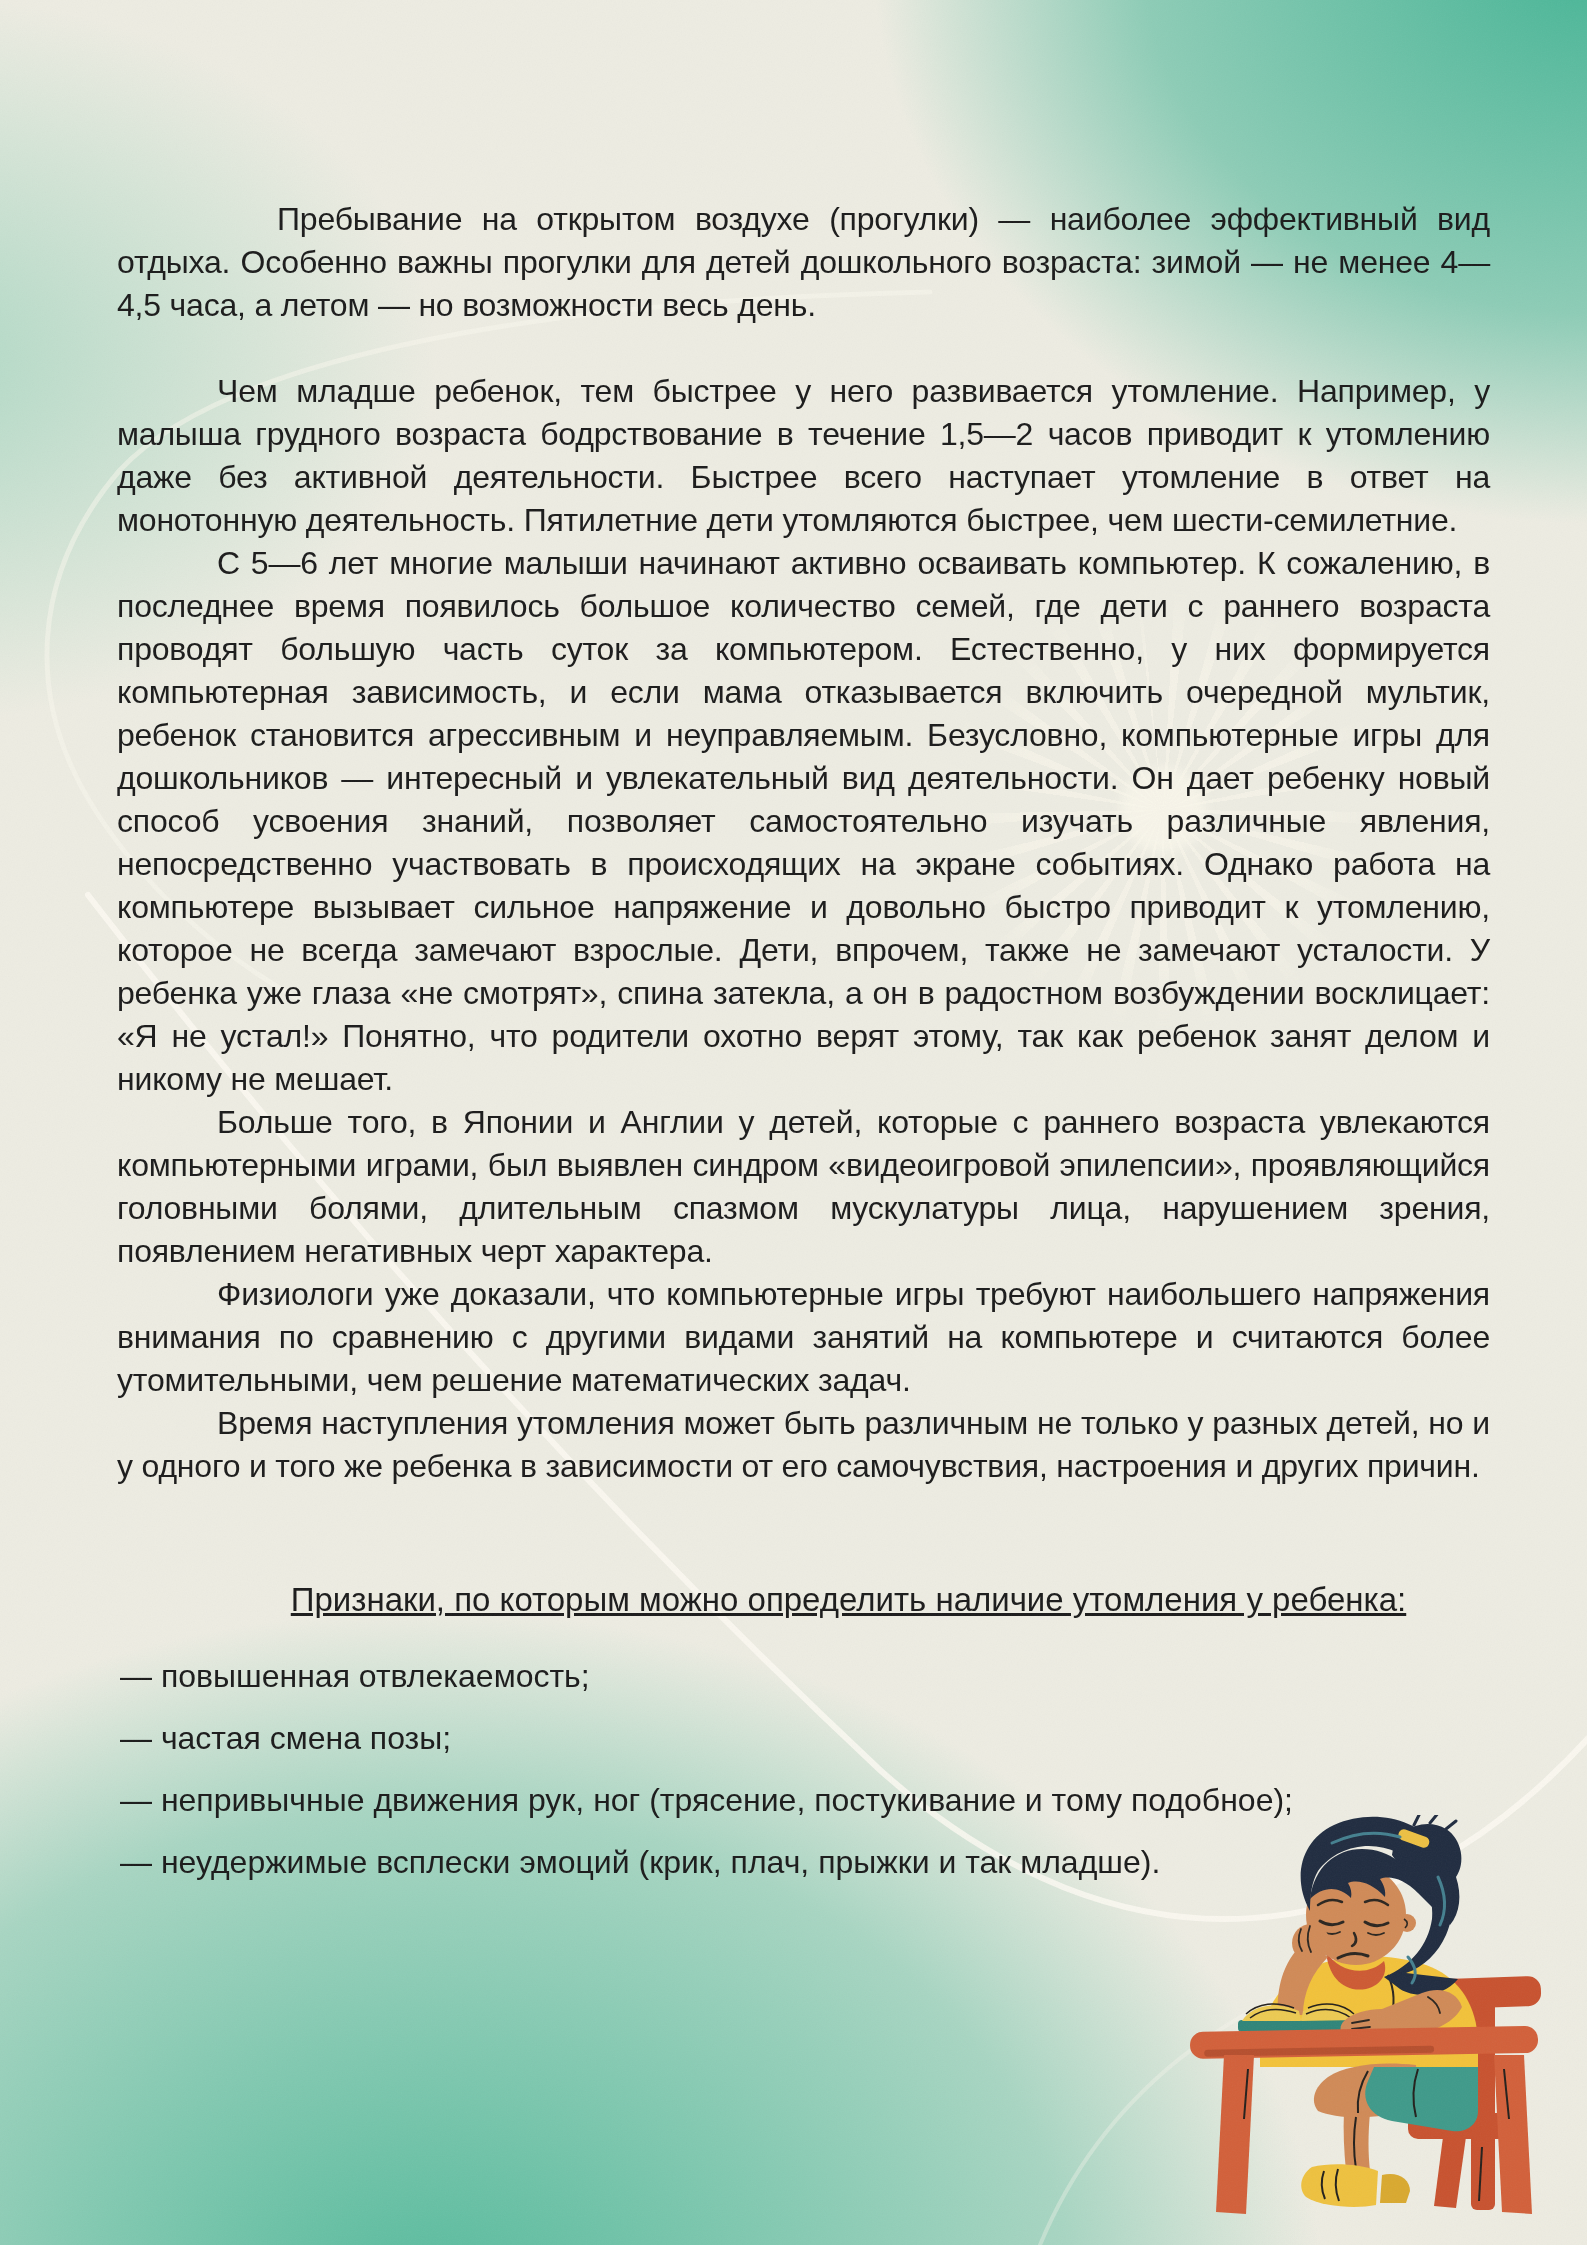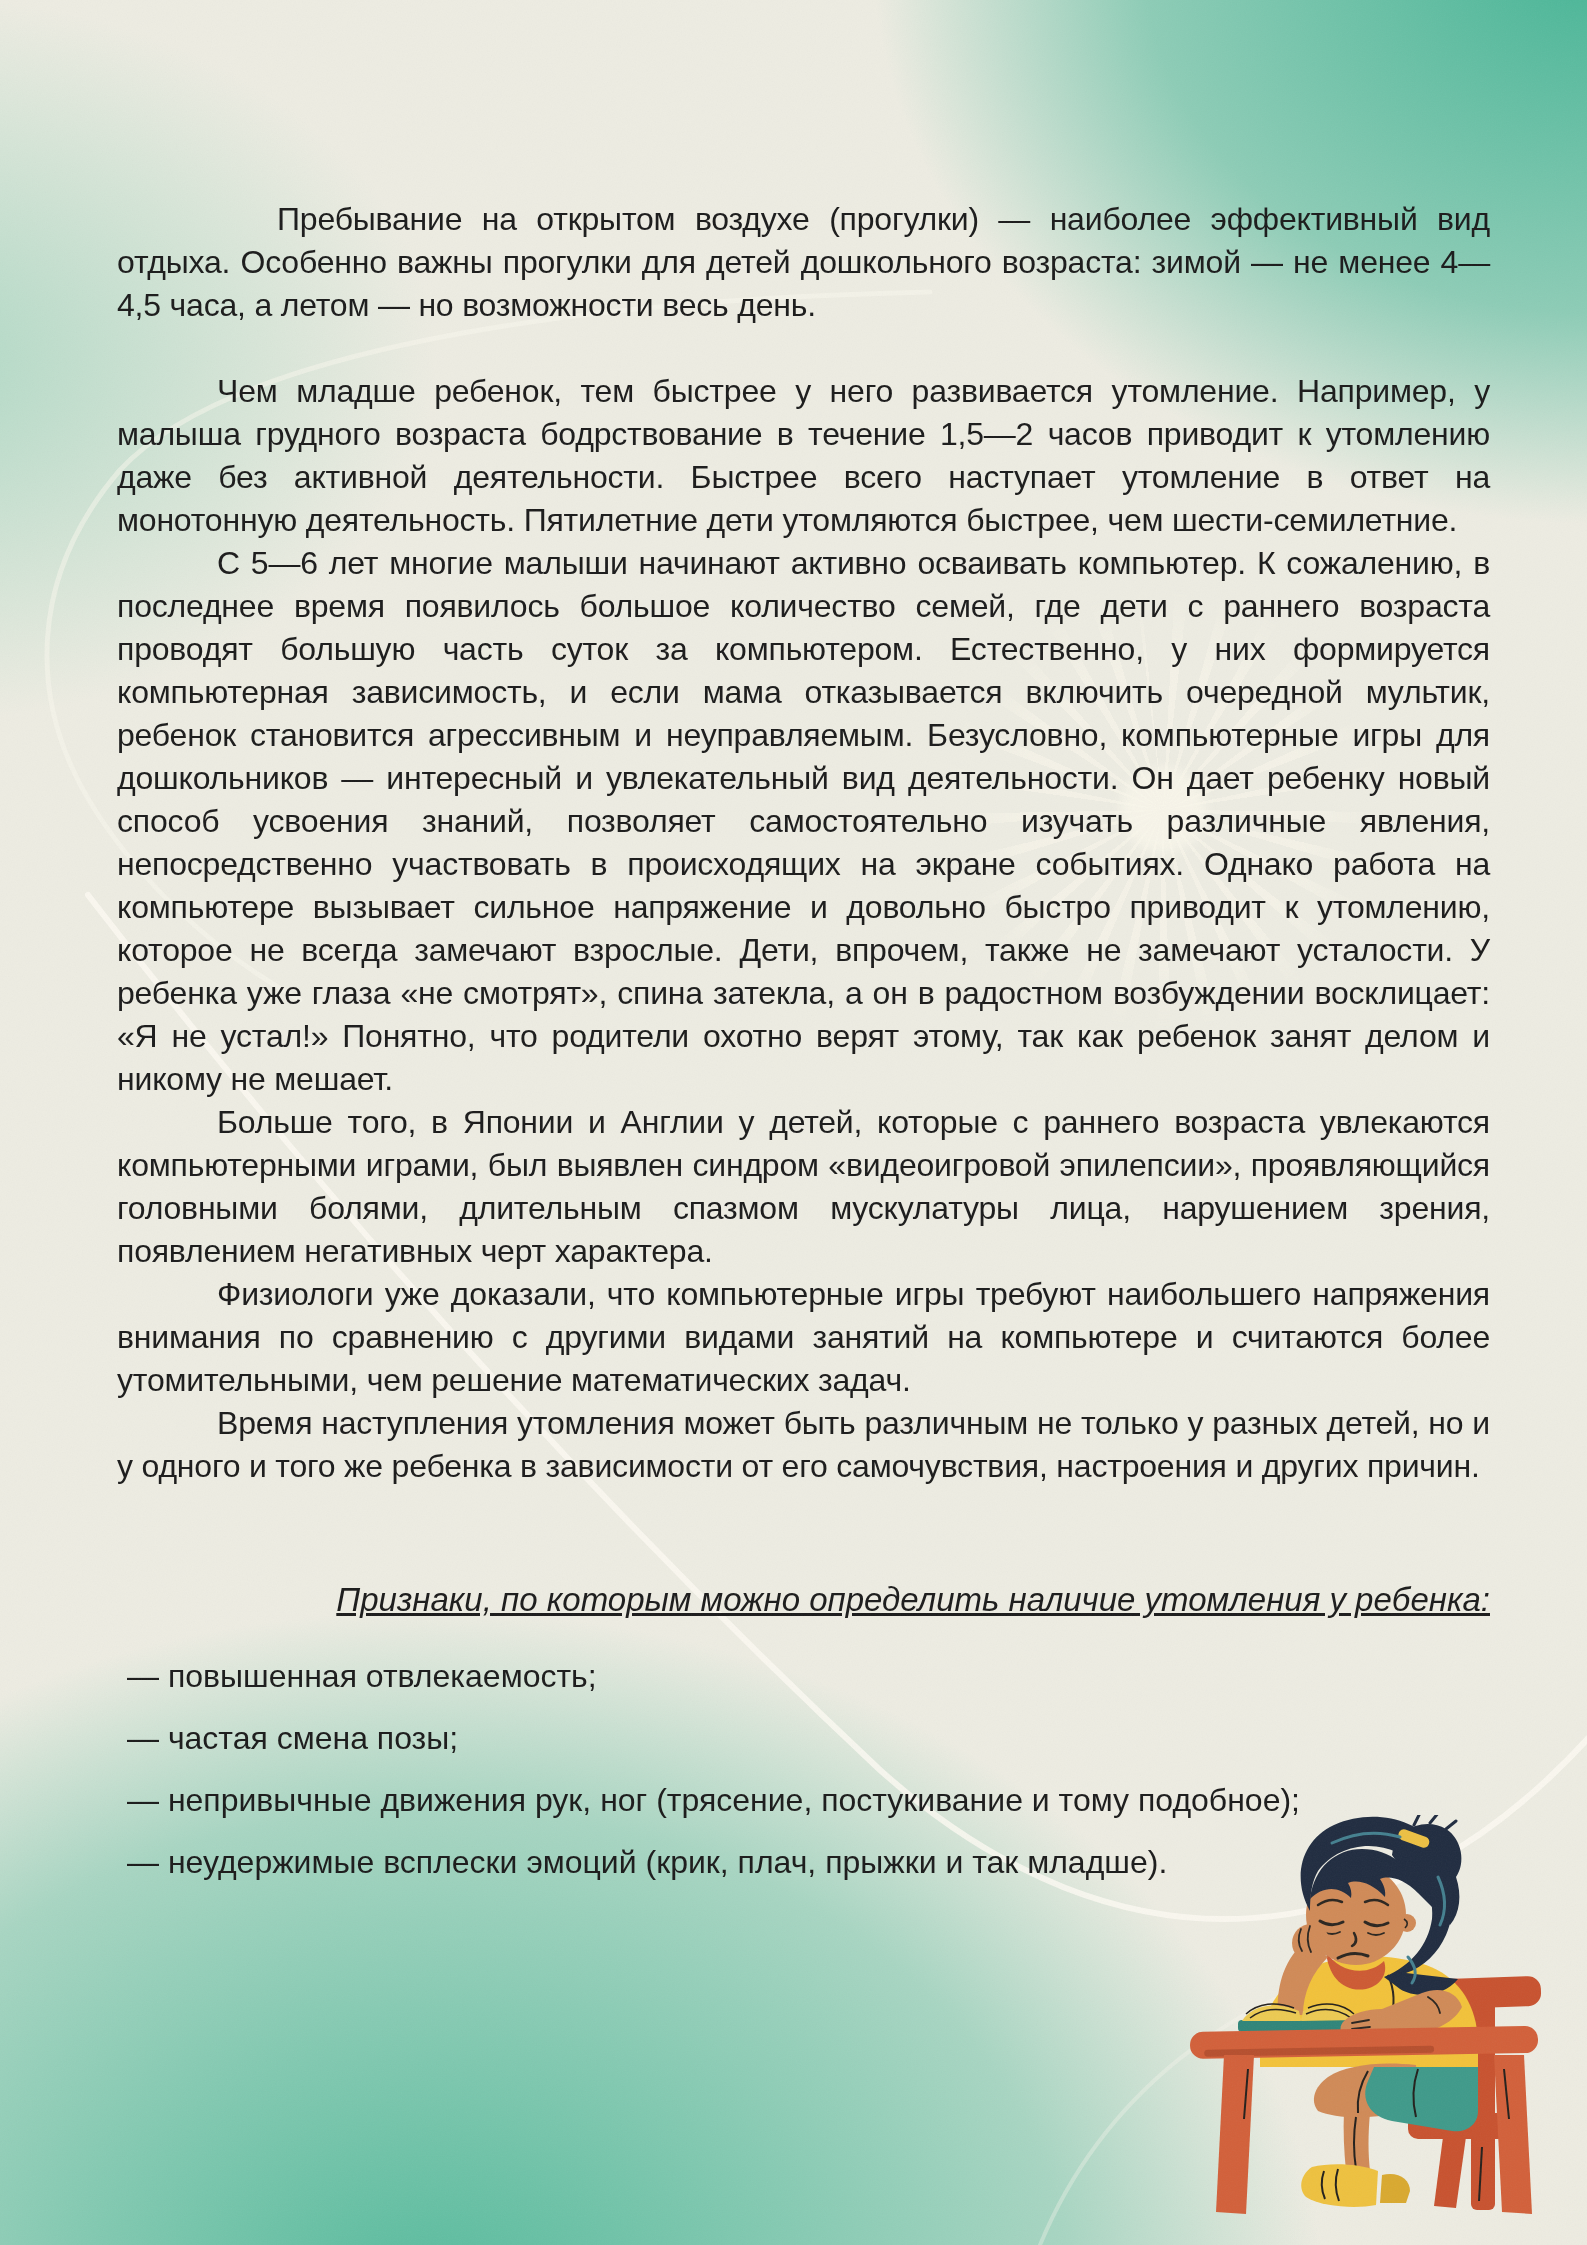--- a/index.html
+++ b/index.html
@@ -32,25 +32,25 @@
   }
   .body-text{
     position:absolute;left:117px;top:198px;width:1373px;
     font-size:32px;line-height:43px;letter-spacing:-0.2px;
     text-align:justify;
   }
   .body-text p{margin:0;text-indent:100px;}
   .body-text p.lead{text-indent:160px;margin-bottom:43px;}
   .signs-heading{
     position:absolute;left:117px;top:1578px;width:1373px;
-    font-size:33px;line-height:43px;font-style:italic;
-    text-decoration:underline;text-align:right;text-indent:90px;
+    font-size:33px;line-height:43px;
+    text-decoration:underline;text-align:center;text-indent:90px;
   }
   .signs-list{position:absolute;left:112px;top:1655px;width:1400px;font-size:32px;line-height:43px;}
-  .signs-list .sign-item{margin:0 0 19px 15px;}
+  .signs-list .sign-item{margin:0 0 19px 8px;}
   .illustration{position:absolute;left:1160px;top:1815px;width:395px;height:405px;}
   .noise-svg{position:absolute;left:0;top:0;width:1587px;height:2245px;pointer-events:none;opacity:0.55;}
 </style>
 </head>
 <body>
 
 <div class="page">
 
   <svg class="decor-svg" viewBox="0 0 1587 2245">
     <path d="M 930 292 C 560 300 230 352 120 470 C 30 575 25 700 95 810 C 140 880 210 950 300 1000" fill="none" stroke="rgba(250,247,237,0.50)" stroke-width="5" stroke-linecap="round"></path>

